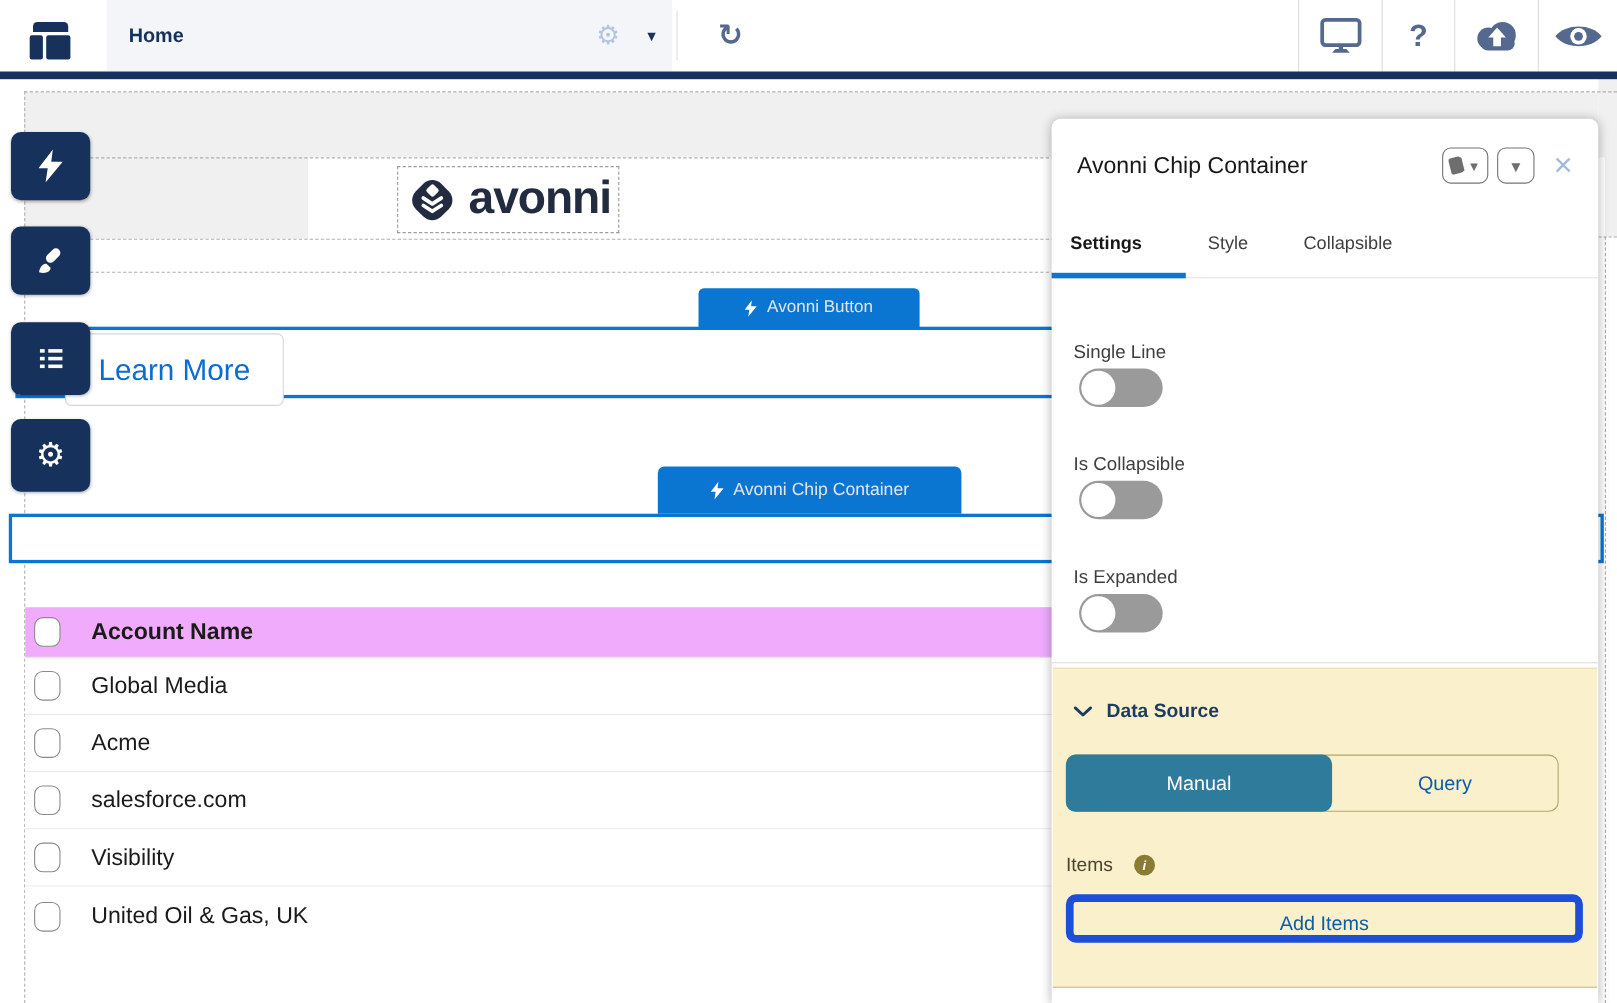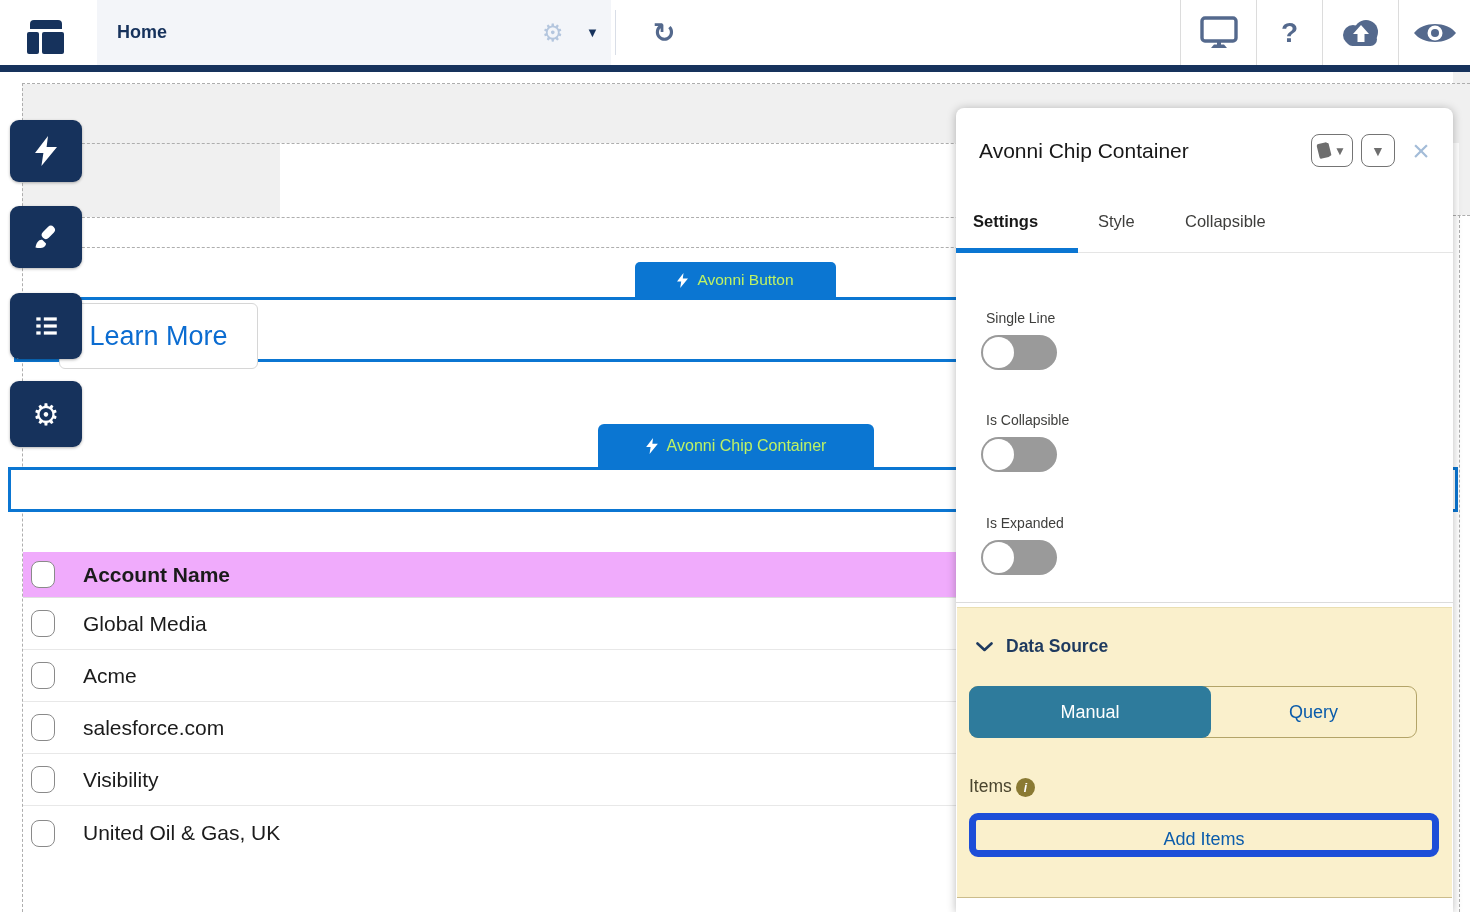--- a/index.html
+++ b/index.html
@@ -30,21 +30,21 @@
   .logo-strip { position:absolute; left:280px; top:143px; width:1179px; height:74px; background:#fff; }
   .logo-box { position:absolute; left:361px; top:151px; width:202px; height:61px; border:1px dashed #9e9e9e; display:flex; align-items:center; }
   .logo-mark { margin-left:8px; }
   .logo-word { font-size:42px; font-weight:700; color:#222b40; letter-spacing:-1px; margin-left:10px; margin-top:-4px; }
 
   
   .side-btn { position:absolute; left:10px; width:72px; height:62px; background:#16325c; border-radius:9px; display:flex; align-items:center; justify-content:center; z-index:6; box-shadow:0 1px 3px rgba(0,0,0,.3); }
   .side-btn .uni { color:#fff; font-size:30px; }
 
   
-  .comp-tag { position:absolute; background:#0b76d2; color:#bef264; display:flex; align-items:center; justify-content:center; gap:9px; font-size:16px; z-index:3; }
+  .comp-tag { position:absolute; background:#0b76d2; color:#e5e5e5; display:flex; align-items:center; justify-content:center; gap:9px; font-size:16px; z-index:3; }
   .sel-box { position:absolute; background:#fff; border:3px solid #0b76d2; z-index:2; }
   .learn-more { position:absolute; left:59px; top:303px; width:199px; height:66px; background:#fff; border:1px solid #d6d6d6; border-radius:6px; display:flex; align-items:center; justify-content:center; font-size:27px; color:#0b6cd1; z-index:4; }
 
   
   .acct-table { position:absolute; left:23px; top:552px; width:1430px; z-index:1; }
   .tbl-head { height:46px; background:#f0abfc; border-bottom:1px solid #e0e0e0; display:flex; align-items:center; font-weight:700; font-size:21px; color:#1b1b1b; }
   .tbl-row { height:52px; background:#fff; border-bottom:1px solid #e8e8e8; display:flex; align-items:center; font-size:21px; color:#1b1b1b; }
   .cbx { width:24px; height:27px; border:1.5px solid #8a8a8a; border-radius:8px; background:#fff; margin-left:8px; flex:none; }
   .cell-label { margin-left:28px; }
 
@@ -53,32 +53,32 @@
   .panel-title { position:absolute; left:23px; top:31px; font-size:21px; color:#181818; }
   .mini-btn { position:absolute; top:26px; height:33px; border:1px solid #747474; border-radius:8px; background:#fff; display:flex; align-items:center; justify-content:center; gap:4px; }
   .card-glyph { width:11px; height:15px; background:#6e6e6e; border-radius:2px; transform:rotate(-14deg); }
   .card-glyph2 { width:3px; height:13px; background:#6e6e6e; border-radius:1px; transform:rotate(-14deg); margin-left:-2px; }
   .mini-caret { color:#6e6e6e; font-size:12px; }
   .close-x { position:absolute; left:449px; top:26px; width:32px; height:33px; display:flex; align-items:center; justify-content:center; font-size:30px; color:#a3bcd8; font-weight:400; }
   .tab { position:absolute; top:104px; font-size:16.5px; color:#3e3e3c; }
   .tab.active { font-weight:700; color:#181818; }
   .tab-underline { position:absolute; left:0; top:140px; width:122px; height:5px; background:#0b76d2; }
   .tab-hairline { position:absolute; left:0; top:144px; width:497px; height:1px; background:#e5e5e5; }
-  .tog-label { position:absolute; left:30px; font-size:14px; color:#3e3e3c; }
+  .tog-label { position:absolute; left:20px; font-size:17px; color:#3e3e3c; }
   .toggle { position:absolute; left:25px; width:76px; height:35px; background:#9a9a9a; border-radius:18px; }
   .toggle .knob { position:absolute; left:2px; top:2px; width:31px; height:31px; background:#fff; border-radius:50%; }
   .panel-div { position:absolute; left:0; top:494px; width:497px; height:1px; background:#dcdcdc; }
 
   .ds-section { position:absolute; left:1px; top:499px; width:495px; height:291px; background:#faf0cc; border-top:1px solid #eadfb2; border-bottom:1px solid #cbbc8b; }
   .ds-head { position:absolute; left:19px; top:28px; display:flex; align-items:center; gap:13px; }
   .ds-title { font-size:17.5px; font-weight:700; color:#1e3a5f; }
   .seg { position:absolute; left:12px; top:78px; width:448px; height:52px; border:1px solid #b3a468; border-radius:9px; display:flex;justify-content:center; }
   .seg-left { width:242px; height:52px; margin:-1px 0 0 -1px; background:#2e7b9c; border-radius:9px; display:flex; align-items:center; justify-content:center; color:#fff; font-size:18px; }
   .seg-right { flex:1; display:flex; align-items:center; justify-content:center; color:#0b5cab; font-size:18px; }
-  .items-row { position:absolute; left:12px; top:168px; display:flex; align-items:flex-end; gap:4px; }
+  .items-row { position:absolute; left:12px; top:168px; display:flex; align-items:center; gap:19px; }
   .items-label { font-size:17.5px; color:#4a452e; }
   .info-dot { width:19px; height:19px; border-radius:50%; background:#8a7a33; color:#fff; font-size:12px; font-weight:700; display:flex; align-items:center; justify-content:center; font-style:italic; }
   .add-items { position:absolute; left:12px; top:205px; width:470px; height:44px; border:7px solid #1d4ed8; border-radius:9px; display:flex; align-items:flex-end; justify-content:center; color:#0b5cab; font-size:18px; }
 </style>
 </head>
 <body>
 
 <div id="root">
 
   <header class="topbar">
@@ -129,20 +129,29 @@
   <div class="logo-strip"></div>
 
   <div class="dash-h" style="left:22px; top:83px; width:1448px;"></div>
   <div class="dash-h" style="left:22px; top:143px; width:1431px;"></div>
   <div class="dash-h" style="left:22px; top:217px; width:1431px;"></div>
   <div class="dash-h" style="left:22px; top:247px; width:1431px;"></div>
   <div class="dash-h" style="left:1453px; top:215px; width:17px;"></div>
   <div class="dash-v" style="left:22px; top:83px; height:829px;"></div>
   <div class="dash-v" style="left:1459px; top:215px; height:697px;"></div>
 
+  <div class="logo-box">
+    <svg class="logo-mark" width="46" height="52" viewBox="0 0 48 52">
+      <rect x="7" y="9" width="34" height="34" rx="12" transform="rotate(45 24 26)" fill="#222b40"></rect>
+      <rect x="19.5" y="12" width="9.5" height="9.5" rx="2" transform="rotate(45 24.2 16.7)" fill="#ffffff"></rect>
+      <path d="M15.5 24 L24 29.5 L32.5 24" stroke="#ffffff" stroke-width="3.6" fill="none" stroke-linecap="round" stroke-linejoin="round"></path>
+      <path d="M15.5 31 L24 36.5 L32.5 31" stroke="#ffffff" stroke-width="3.6" fill="none" stroke-linecap="round" stroke-linejoin="round"></path>
+    </svg>
+    <span class="logo-word">avonni</span>
+  </div>
 
   <div class="sel-box" style="left:14px; top:297px; width:1436px; height:65px;"></div>
   <div class="comp-tag" style="left:635px; top:262px; width:201px; height:36px; border-radius:5px 5px 0 0; font-size:15.5px;">
     <svg width="11" height="15" viewBox="0 0 11 15">
       <polygon points="6.5,0 0,8.5 4.2,8.5 3.2,15 11,5.5 5.8,5.5" fill="#ffffff"></polygon>
     </svg>
     <span>Avonni Button</span>
   </div>
   <div class="learn-more">
     <span>Learn More</span>

